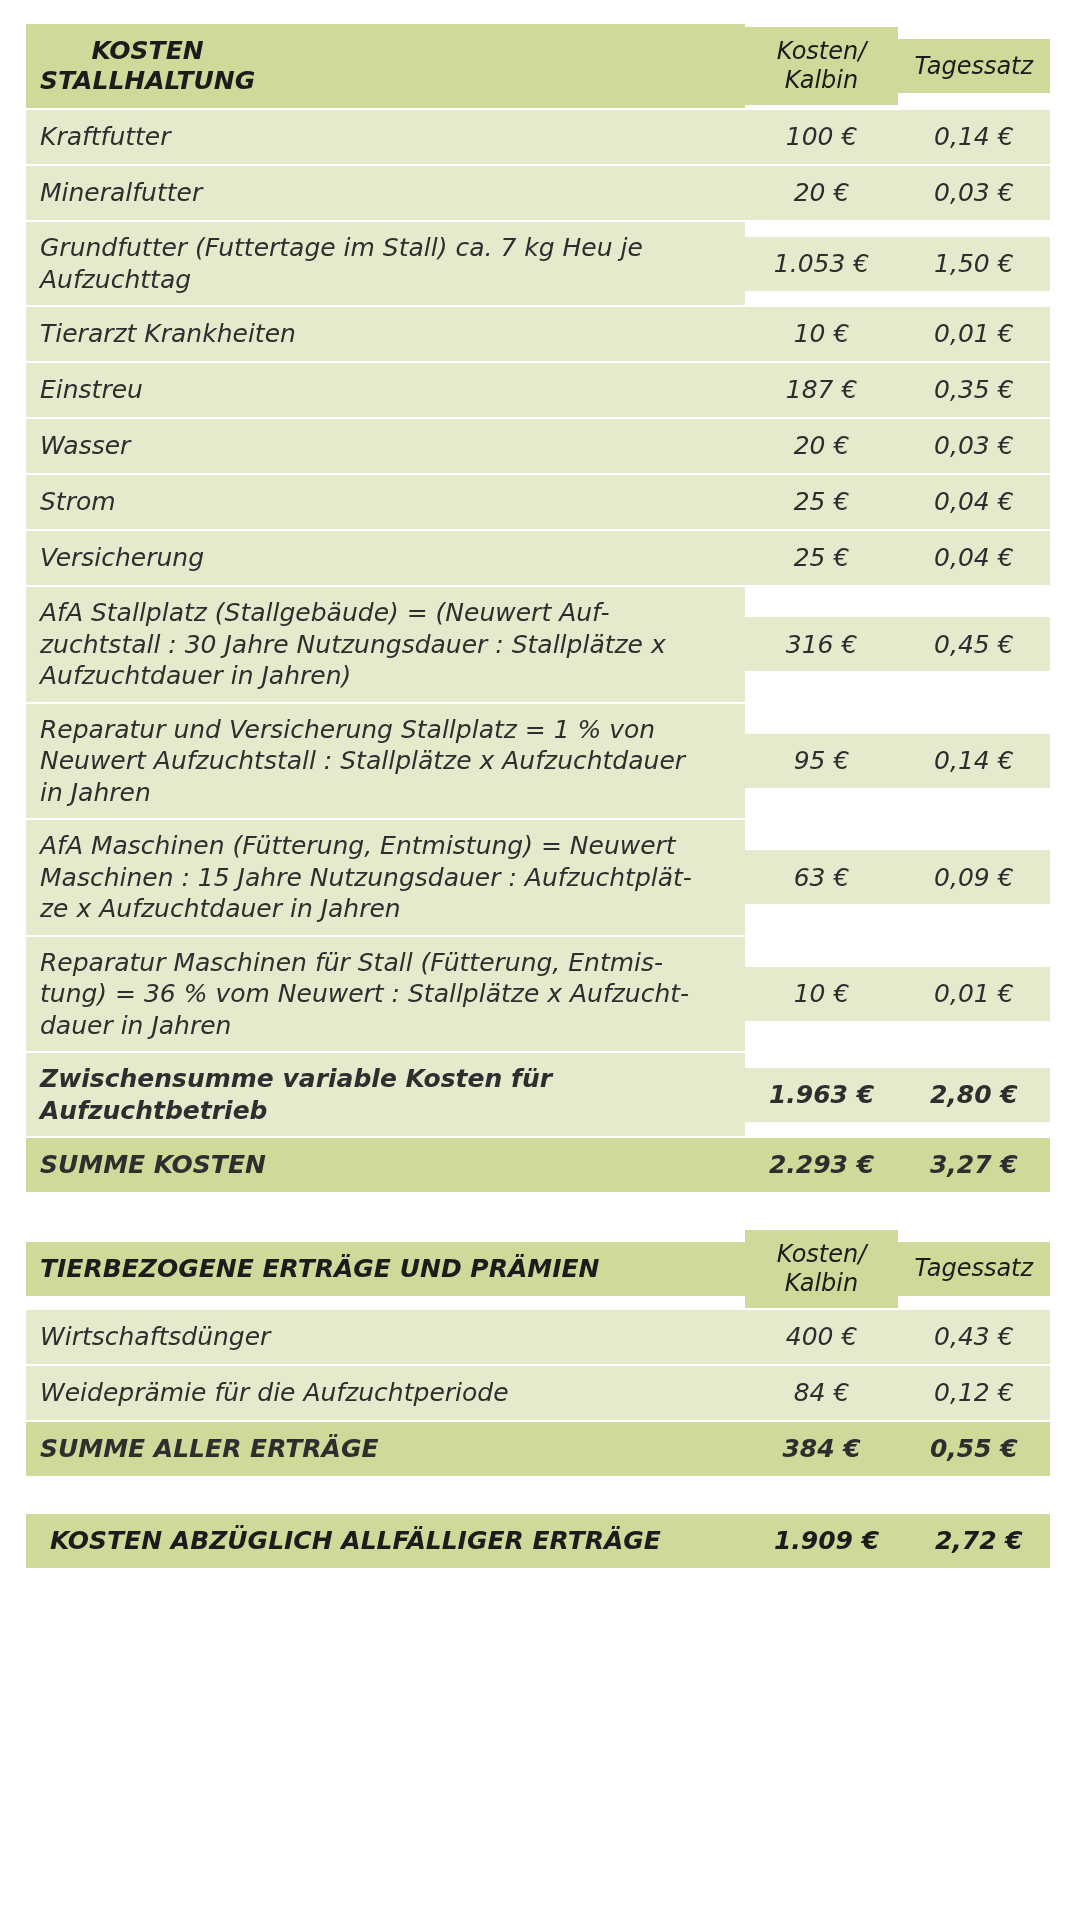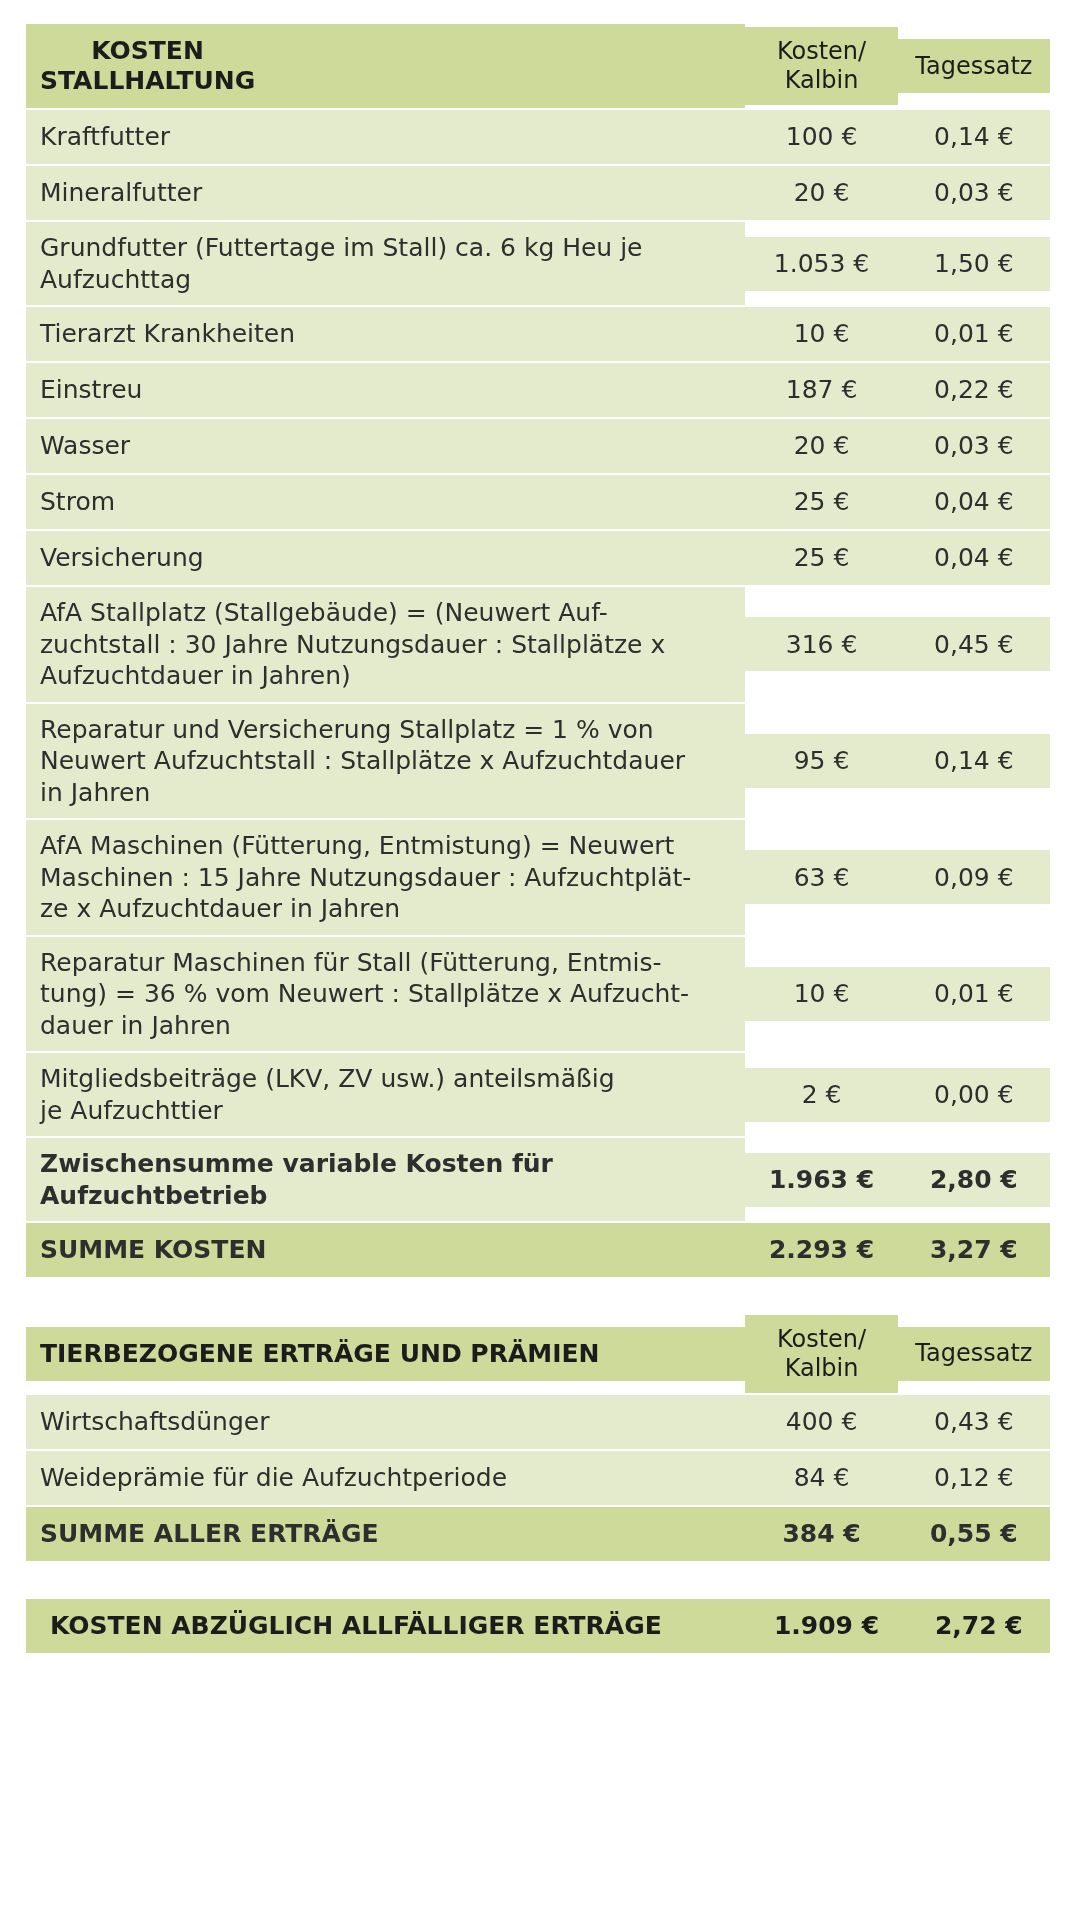--- a/index.html
+++ b/index.html
@@ -10,20 +10,21 @@
   body {
     width: 1076px;
     min-height: 1916px;
     font-family: "DejaVu Sans", sans-serif;
     color: #222222;
   }
   .page {
     width: 1076px;
     box-sizing: border-box;
     padding: 22px 26px 0 26px;
+    font-style: italic;
   }
   table.cost-table {
     width: 1024px;
     border-collapse: separate;
     border-spacing: 0 2px;
     table-layout: fixed;
   }
   table.cost-table col.c-label { width: 718px; }
   table.cost-table col.c-val1  { width: 152px; }
   table.cost-table col.c-val2  { width: 152px; }
@@ -163,21 +164,21 @@
           </td>
         <td>
             <div class="cell value-cell">
               <span>0,03 €</span>
             </div>
           </td>
       </tr>
       <tr>
         <td>
             <div class="cell label-cell">
-              <span class="multi">Grundfutter (Futtertage im Stall) ca. 6 kg Heu je
+              <span class="multi">Grundfutter (Futtertage im Stall) ca. 7 kg Heu je
 Aufzuchttag</span>
             </div>
           </td>
         <td>
             <div class="cell value-cell">
               <span>1.053 €</span>
             </div>
           </td>
         <td>
             <div class="cell value-cell">
@@ -208,21 +209,21 @@
               <span class="multi">Einstreu</span>
             </div>
           </td>
         <td>
             <div class="cell value-cell">
               <span>187 €</span>
             </div>
           </td>
         <td>
             <div class="cell value-cell">
-              <span>0,22 €</span>
+              <span>0,35 €</span>
             </div>
           </td>
       </tr>
       <tr>
         <td>
             <div class="cell label-cell">
               <span class="multi">Wasser</span>
             </div>
           </td>
         <td>
@@ -336,38 +337,20 @@
             </div>
           </td>
         <td>
             <div class="cell value-cell">
               <span>10 €</span>
             </div>
           </td>
         <td>
             <div class="cell value-cell">
               <span>0,01 €</span>
-            </div>
-          </td>
-      </tr>
-      <tr>
-        <td>
-            <div class="cell label-cell">
-              <span class="multi">Mitgliedsbeiträge (LKV, ZV usw.) anteilsmäßig
-je Aufzuchttier</span>
-            </div>
-          </td>
-        <td>
-            <div class="cell value-cell">
-              <span>2 €</span>
-            </div>
-          </td>
-        <td>
-            <div class="cell value-cell">
-              <span>0,00 €</span>
             </div>
           </td>
       </tr>
       <tr class="row-bold">
         <td>
             <div class="cell label-cell">
               <span class="multi">Zwischensumme variable Kosten für
 Aufzuchtbetrieb</span>
             </div>
           </td>

